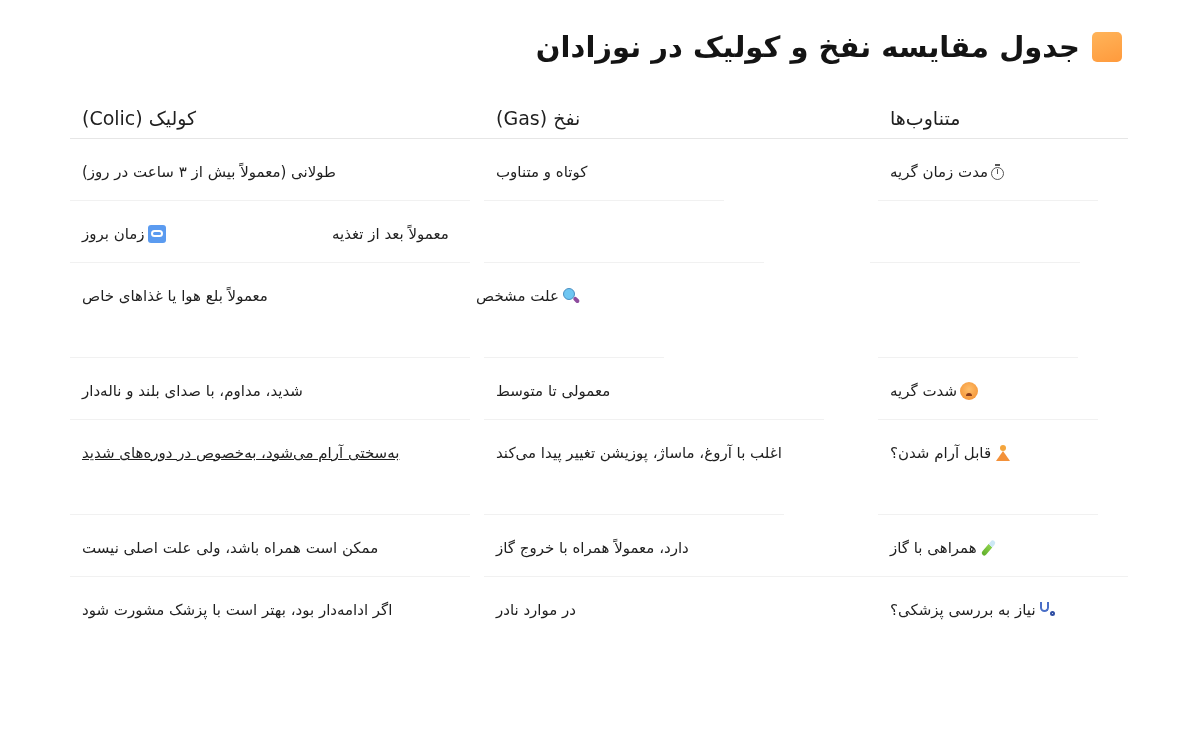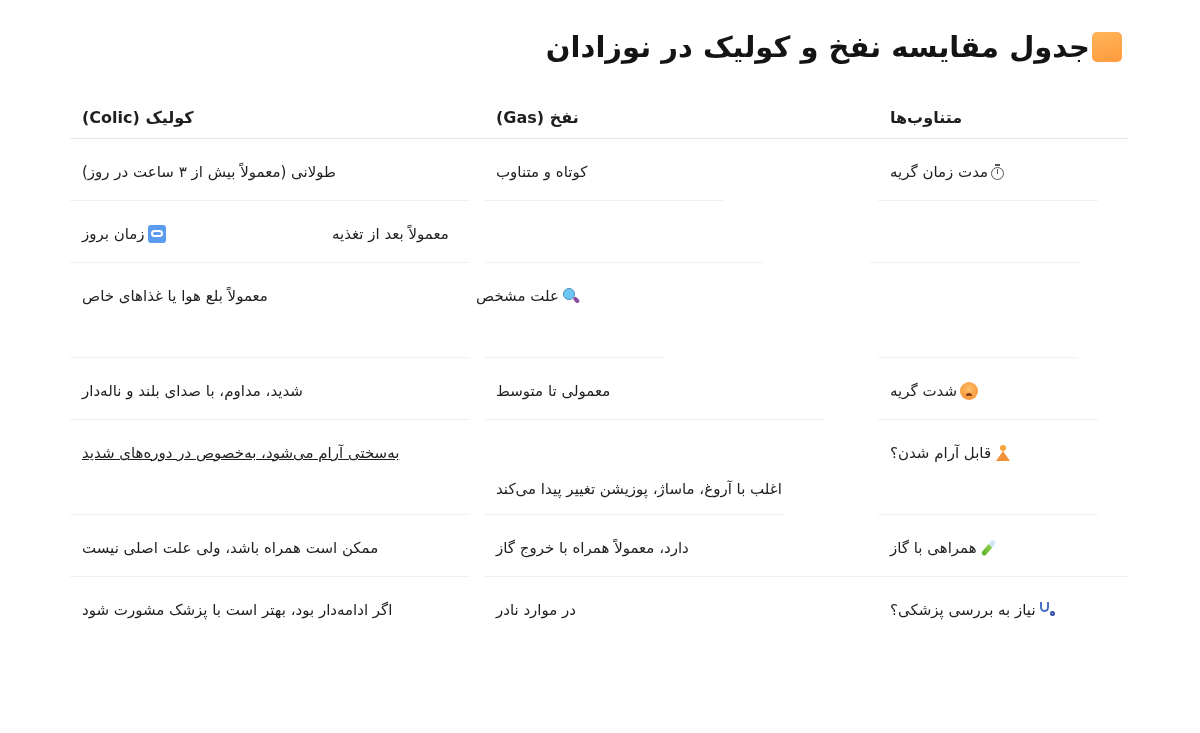--- a/index.html
+++ b/index.html
@@ -15,21 +15,21 @@
       color: #1f1f1f;
       position: relative;
     }
     .title {
       position: absolute;
       top: 30px;
       right: 78px;
       direction: rtl;
       display: flex;
       align-items: center;
-      gap: 2px;
+      gap: 12px;
       font-size: 29px;
       font-weight: bold;
       color: #141414;
       white-space: nowrap;
     }
     .title .square-icon {
       width: 30px;
       height: 30px;
       border-radius: 5px;
       background: linear-gradient(160deg, #ffb45a 0%, #ff9a3c 100%);
@@ -57,22 +57,22 @@
     }
     .cell .inner {
       display: inline-block;
       direction: rtl;
       text-align: right;
     }
     .c-colic { width: 414px; }
     .c-gas { width: 394px; }
     .c-feat { width: 250px; }
     .header .cell {
-      font-weight: bold;
-      font-size: 16px;
+      font-weight: normal;
+      font-size: 19px;
       height: 40px;
       line-height: 40px;
     }
     .header {
       border-bottom: 1.5px solid #e6e6e6;
     }
     .body-row .cell {
       padding-top: 16px;
       padding-bottom: 12px;
     }
@@ -233,21 +233,21 @@
           <span>شدت گریه</span>
         </span>
     </div>
     <div class="divider" style="left:0;width:400px;"></div>
     <div class="divider" style="left:414px;width:340px;"></div>
     <div class="divider" style="left:808px;width:220px;"></div>
   </div>
 
   <div class="row body-row" style="height:95px;">
     <div class="cell c-colic"><span class="inner" style="max-width:370px;text-decoration:underline;">به‌سختی آرام می‌شود، به‌خصوص در دوره‌های شدید</span></div>
-    <div class="cell c-gas"><span class="inner" style="max-width:310px;margin-top:36px;">اغلب با آروغ، ماساژ، پوزیشن تغییر پیدا می‌کند</span></div>
+    <div class="cell c-gas"><span class="inner" style="max-width:310px;">اغلب با آروغ، ماساژ، پوزیشن تغییر پیدا می‌کند</span></div>
     <div class="cell c-feat">
       <span class="feat-label">
           <span class="emoji ic-lotus"></span>
           <span>قابل آرام شدن؟</span>
         </span>
     </div>
     <div class="divider" style="left:0;width:400px;"></div>
     <div class="divider" style="left:414px;width:300px;"></div>
     <div class="divider" style="left:808px;width:220px;"></div>
   </div>

